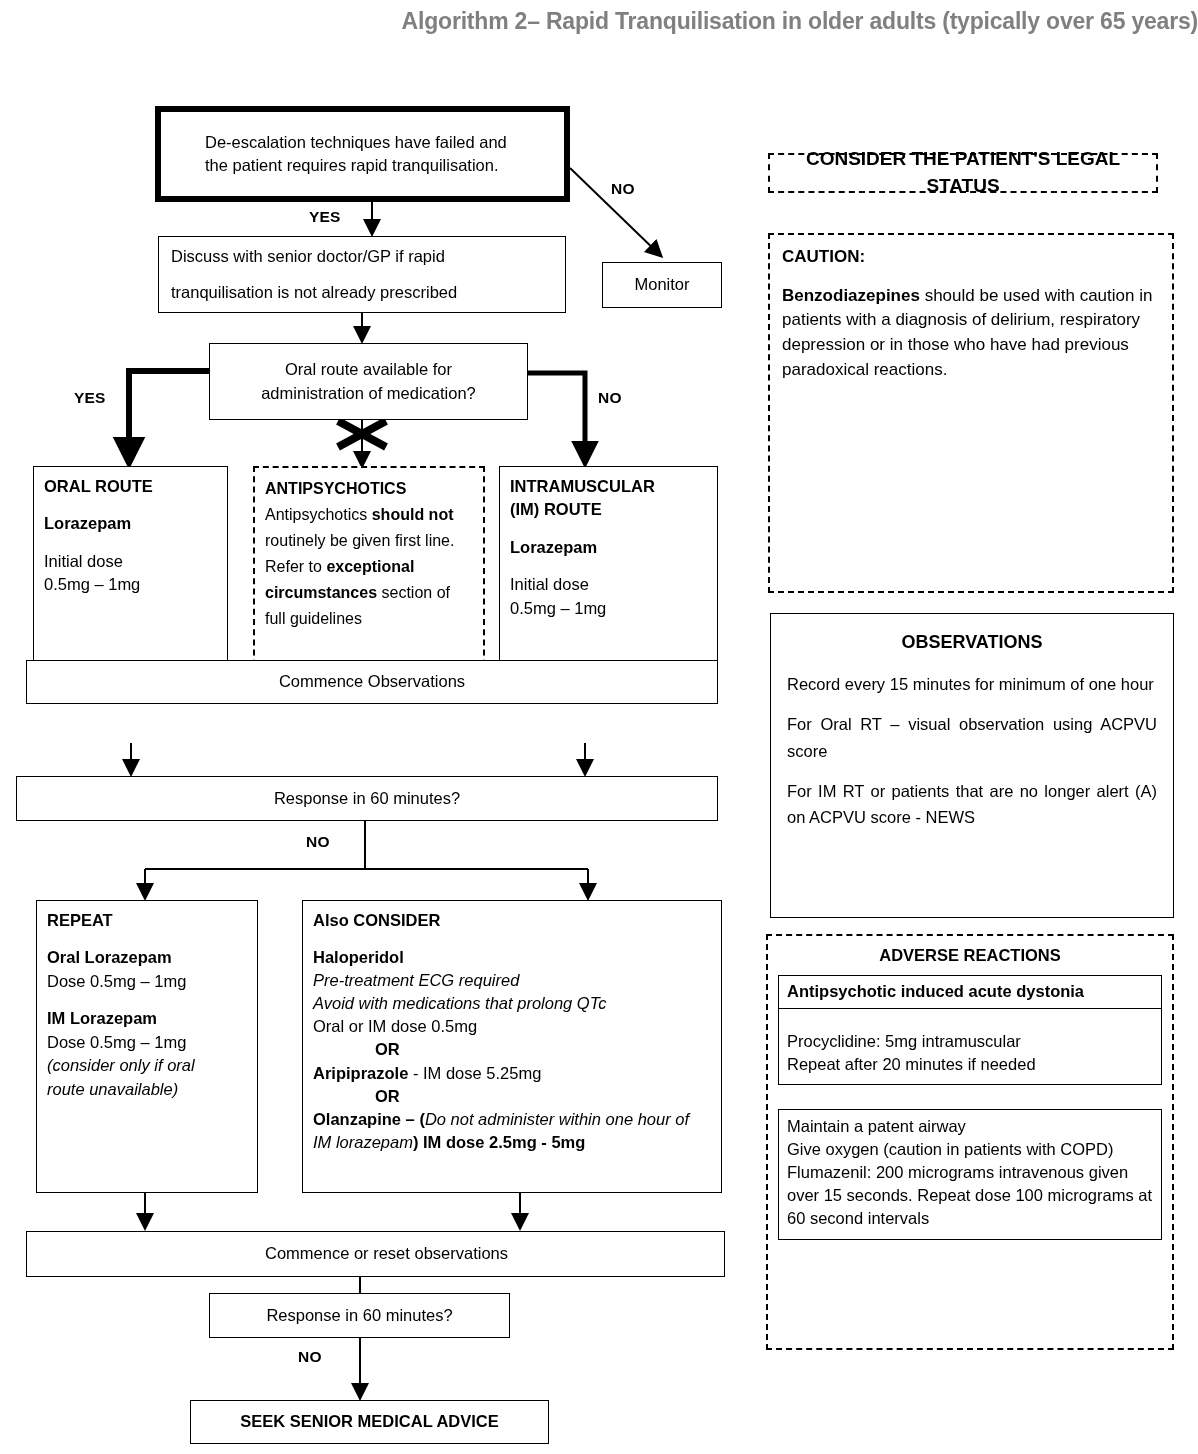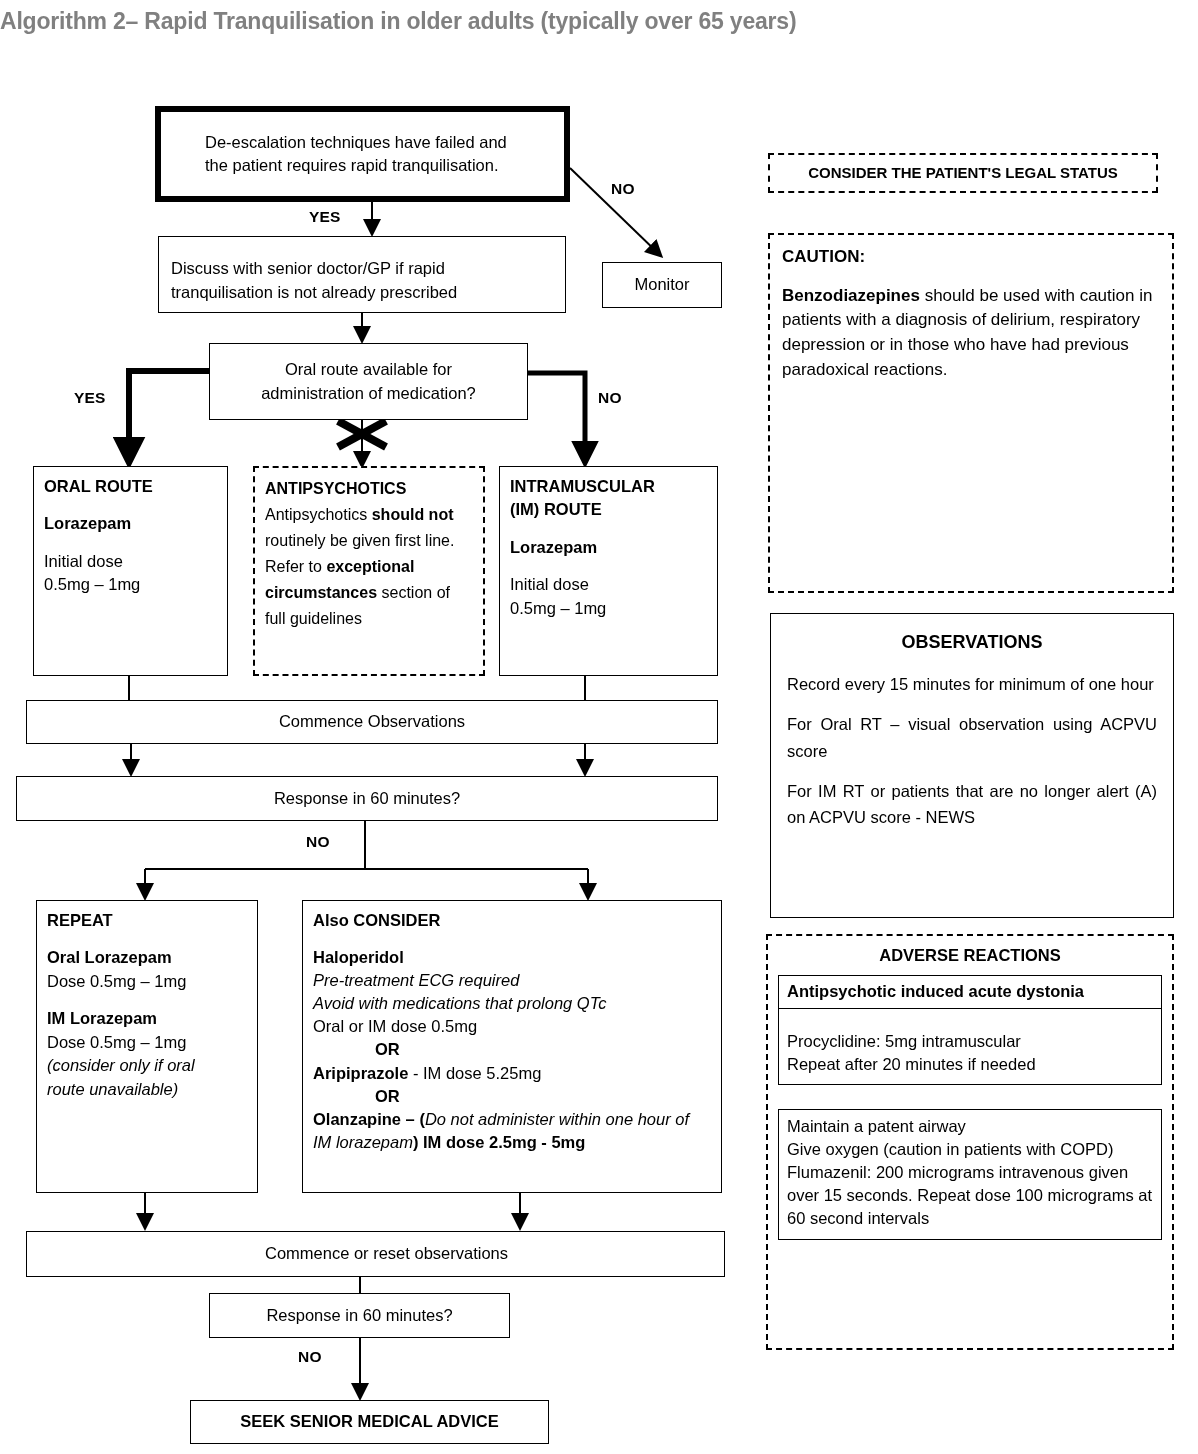--- a/index.html
+++ b/index.html
@@ -14,21 +14,21 @@
     color: #000000;
     overflow: hidden;
   }
   #canvas { position: absolute; inset: 0; }
 
   .abs { position: absolute; }
 
   
   #page-title {
     left: 0; top: 8px; width: 1198px;
-    text-align: left;
+    text-align: right;
     font-size: 23px;
     font-weight: bold;
     color: #808080;
     letter-spacing: -0.2px;
   }
 
   
   .box {
     border: 1.6px solid #000;
     background: #fff;
@@ -115,21 +115,21 @@
     <div>the patient requires rapid tranquilisation.</div>
   </div>
 
   <div class="abs edge-label" style="left:309px; top:208px;">YES</div>
   <div class="abs edge-label" style="left:611px; top:180px;">NO</div>
 
   <div class="abs box center" style="left:602px; top:262px; width:120px; height:46px;">
     <span>Monitor</span>
   </div>
 
-  <div class="abs box" style="left:158px; top:236px; width:408px; height:77px; display:flex; flex-direction:column; justify-content:flex-end;padding-left:12px;">
+  <div class="abs box" style="left:158px; top:236px; width:408px; height:77px; display:flex; flex-direction:column; justify-content:space-between;padding-left:12px;">
     <div>Discuss with senior doctor/GP if rapid</div>
     <div>tranquilisation is not already prescribed</div>
   </div>
 
   <div class="abs box center" style="left:209px; top:343px; width:319px; height:77px; flex-direction:column;">
     <div>Oral route available for</div>
     <div>administration of medication?</div>
   </div>
 
   <div class="abs edge-label" style="left:74px; top:389px;">YES</div>
@@ -159,21 +159,21 @@
   <div class="abs box" style="left:499px; top:466px; width:219px; height:210px;">
     <div class="b">INTRAMUSCULAR</div>
     <div class="b">(IM) ROUTE</div>
     <div class="spacer"></div>
     <div class="b">Lorazepam</div>
     <div class="spacer"></div>
     <div>Initial dose</div>
     <div>0.5mg – 1mg</div>
   </div>
 
-  <div class="abs box center" style="left:26px; top:700px; width:692px; height:44px;">
+  <div class="abs box center" style="left:26px; top:660px; width:692px; height:44px;">
     <span>Commence Observations</span>
   </div>
 
   <div class="abs box center" style="left:16px; top:776px; width:702px; height:45px;">
     <span>Response in 60 minutes?</span>
   </div>
 
   <div class="abs edge-label" style="left:306px; top:833px;">NO</div>
 
   <div class="abs box" style="left:36px; top:900px; width:222px; height:293px;">
@@ -209,21 +209,21 @@
     <span>Response in 60 minutes?</span>
   </div>
 
   <div class="abs edge-label" style="left:298px; top:1348px;">NO</div>
 
   <div class="abs box center" style="left:190px; top:1400px; width:359px; height:44px;">
     <span class="b">SEEK SENIOR MEDICAL ADVICE</span>
   </div>
 
   <div class="abs box dashed center" style="left:768px; top:153px; width:390px; height:40px;">
-    <span class="b" style="font-size:15px;">CONSIDER THE PATIENT'S LEGAL STATUS</span>
+    <span class="b" style="font-size:19px;">CONSIDER THE PATIENT'S LEGAL STATUS</span>
   </div>
 
   <div class="abs box dashed" style="left:768px; top:233px; width:406px; height:360px; padding:10px 12px; font-size:17px; line-height:1.45;">
     <div class="b">CAUTION:</div>
     <div class="spacer"></div>
     <div><span class="b">Benzodiazepines</span><span> should be used with caution in patients with a diagnosis of delirium, respiratory depression or in those who have had previous paradoxical reactions.</span></div>
   </div>
 
   <div class="abs box justify" style="left:770px; top:613px; width:404px; height:305px; padding:14px 16px; font-size:16.5px; line-height:1.6;">
     <div class="b" style="text-align:center; font-size:18px;">OBSERVATIONS</div>

